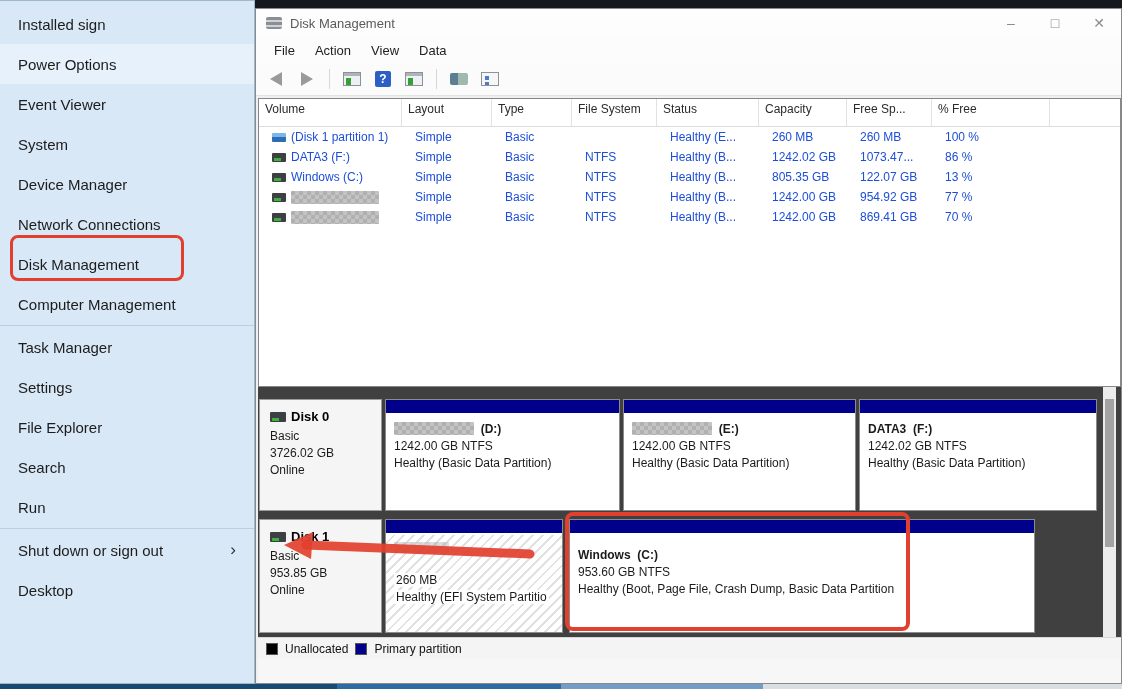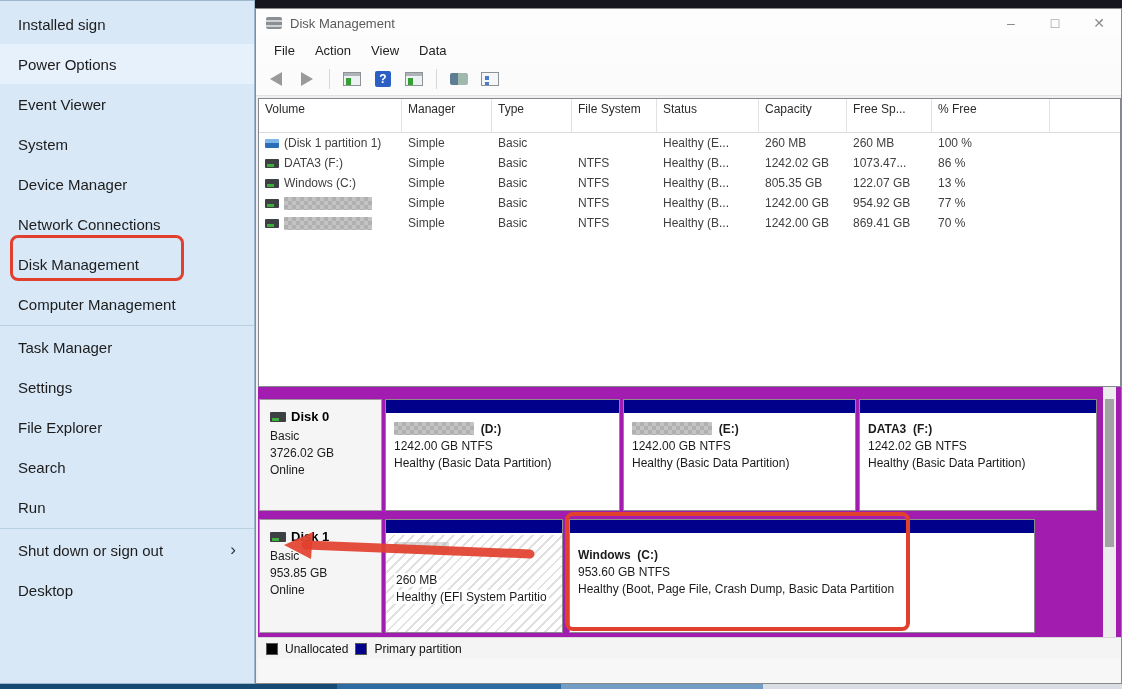--- a/index.html
+++ b/index.html
@@ -49,34 +49,34 @@
   .help-ic { width:16px; height:16px; background:#2b5fc4; color:#fff; font-size:12px; font-weight:bold;
              display:flex; align-items:center; justify-content:center; border-radius:2px; }
   .tool-ic { width:18px; height:12px; background:linear-gradient(90deg,#5d7d93 0 8px,#9fb9ae 8px 18px); border-radius:2px; }
   .props-ic { width:18px; height:14px; border:1px solid #8d9296; background:#f4f6f8; position:relative; }
   .props-ic::before { content:""; position:absolute; left:3px; top:3px; width:4px; height:4px; background:#4d79c6; }
   .props-ic::after { content:""; position:absolute; left:3px; top:9px; width:4px; height:3px; background:#4d79c6; }
 
   
   #vol-pane { position:absolute; left:2px; top:89px; width:863px; height:289px; background:#fff;
               border:1px solid #828790; }
-  #vol-header { display:flex; height:34px; border-bottom:1px solid #dcdcdc; }
+  #vol-header { display:flex; height:28px; border-bottom:1px solid #dcdcdc; }
   .vh-cell { font-size:12px; color:#2b2b2b; padding:3px 0 0 6px; border-right:1px solid #e2e2e2;
              white-space:nowrap; overflow:hidden; }
   .vol-row { display:flex; height:20px; align-items:center; }
-  .vr-cell { font-size:12px; color:#404040; padding-left:6px; white-space:nowrap; overflow:hidden;
+  .vr-cell { font-size:12px; color:#1d4ed8; padding-left:13px; white-space:nowrap; overflow:hidden;
              display:flex; align-items:center;text-align:right; }
   .drive-ic { width:14px; height:9px; border-radius:1px; margin-right:5px; flex:0 0 auto; position:relative; }
   .drive-dark { background:#3c4043; }
   .drive-dark::after { content:""; position:absolute; left:2px; bottom:1px; width:7px; height:3px; background:#3fae3f; }
   .drive-blue { background:linear-gradient(#7db6e8 0 4px,#2d6db5 4px 9px); }
   .redact { background:repeating-conic-gradient(#c3c3c3 0% 25%, #b0b0b0 0% 50%) 0 0 / 8px 8px; border-radius:1px; }
 
   
-  #graph-area { position:absolute; left:2px; top:378px; width:863px; height:250px; background:#a21caf; }
+  #graph-area { position:absolute; left:2px; top:378px; width:863px; height:250px; background:#404040; }
   .disk-info { position:absolute; width:123px; background:#f5f5f5; border:1px solid #9b9b9b;
                padding:8px 0 0 10px; font-size:12px; color:#1b1b1b; line-height:17px; }
   .disk-info .dname { font-weight:bold; font-size:13px; color:#000; display:flex; align-items:center; margin-bottom:3px; }
   .disk-info .dname .drive-ic { width:16px; height:10px; }
   .part-cell { position:absolute; border:1px solid #8b8b8b; background:#fff; overflow:hidden; }
   .part-bar { height:15px; background:#00008b; border-bottom:2px solid #fff; }
   .part-body { padding:6px 0 0 8px; font-size:12px; color:#1b1b1b; line-height:17px; height:calc(100% - 15px); }
   .part-body .pname { font-weight:bold; white-space:nowrap; }
   .part-body div { white-space:nowrap; }
   .hatched .part-body { background:repeating-linear-gradient(135deg,#ffffff 0 5px,#e1e1e1 5px 7px); }
@@ -166,21 +166,21 @@
           <span class="tool-ic"></span>
         </div>
       <div class="tb-btn">
           <span class="props-ic"></span>
         </div>
     </div>
 
     <div id="vol-pane">
       <div id="vol-header">
         <div class="vh-cell" style="width:143px">Volume</div>
-        <div class="vh-cell" style="width:90px">Manager</div>
+        <div class="vh-cell" style="width:90px">Layout</div>
         <div class="vh-cell" style="width:80px">Type</div>
         <div class="vh-cell" style="width:85px">File System</div>
         <div class="vh-cell" style="width:102px">Status</div>
         <div class="vh-cell" style="width:88px">Capacity</div>
         <div class="vh-cell" style="width:85px">Free Sp...</div>
         <div class="vh-cell" style="width:118px">% Free</div>
         <div class="vh-cell" style="flex:1; border-right:none"></div>
       </div>
 
       <div class="vol-row">

